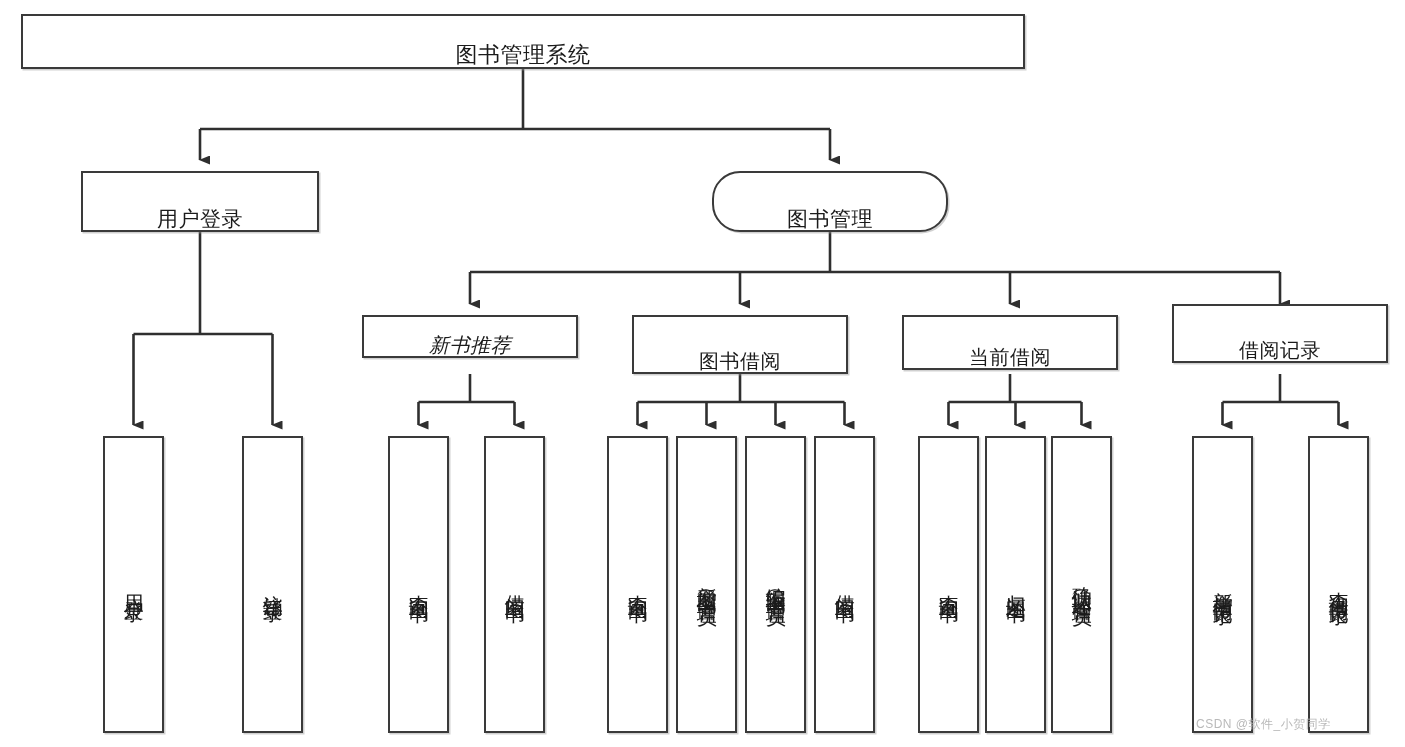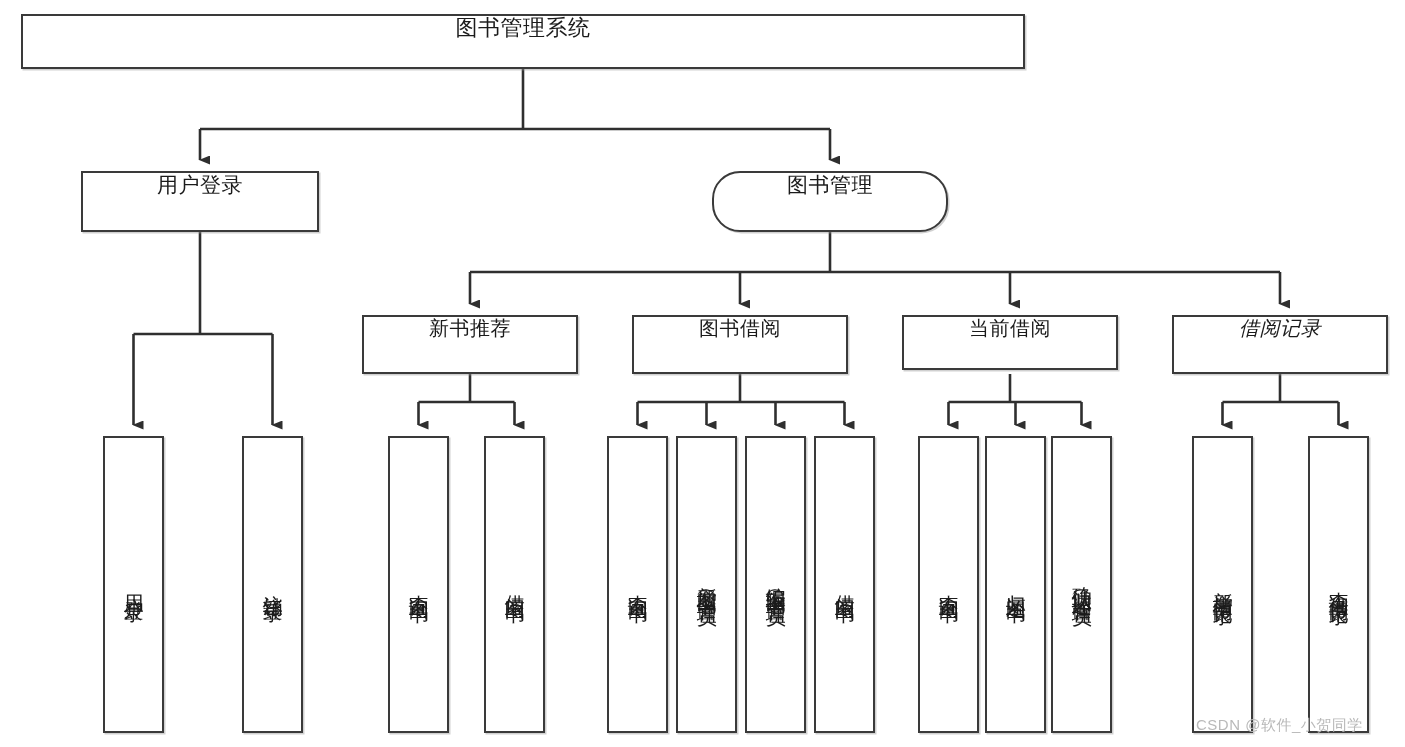--- a/index.html
+++ b/index.html
@@ -26,21 +26,21 @@
     height: 747px;
     pointer-events: none;
   }
   .node-box {
     position: absolute;
     box-sizing: border-box;
     border: 2.5px solid #3a3a3a;
     background: #ffffff;
     color: #1b1b1b;
     display: flex;
-    align-items: flex-start;
+    align-items: flex-end;
     justify-content: center;
     text-align: center;
     box-shadow: 1.5px 1.5px 0 rgba(150,150,150,0.45);
   }
   .node-label-h {
     font-size: 21px;
     line-height: 1.1;
     letter-spacing: 0.5px;
     white-space: nowrap;
   }
@@ -57,21 +57,21 @@
     writing-mode: vertical-rl;
     text-orientation: upright;
     font-size: 20px;
     line-height: 1.28;
     letter-spacing: 3px;
     white-space: nowrap;
     text-align: center;
   }
   .watermark {
     position: absolute;
-    font-size: 15px;
+    font-size: 12px;
     color: #b9b9b9;
     white-space: nowrap;
     letter-spacing: 0.5px;
     user-select: none;
   }
 </style>
 </head>
 <body>
 
 <div id="diagram-canvas">
@@ -123,30 +123,30 @@
     <span class="node-label-h">图书管理系统</span>
   </div>
 
   <div class="node-box level-1" style="left: 81px; top: 171px; width: 238px; height: 61px;">
     <span class="node-label-h">用户登录</span>
   </div>
   <div class="node-box level-1" style="left: 712px; top: 171px; width: 236px; height: 61px; border-radius: 28px;">
     <span class="node-label-h">图书管理</span>
   </div>
 
-  <div class="node-box level-2" style="left: 362px; top: 315px; width: 216px; height: 59px;">
+  <div class="node-box level-2" style="left: 362px; top: 315px; width: 216px; height: 43px; font-style: italic;">
     <span class="node-label-h">新书推荐</span>
   </div>
   <div class="node-box level-2" style="left: 632px; top: 315px; width: 216px; height: 59px;">
     <span class="node-label-h">图书借阅</span>
   </div>
   <div class="node-box level-2" style="left: 902px; top: 315px; width: 216px; height: 55px;">
     <span class="node-label-h">当前借阅</span>
   </div>
-  <div class="node-box level-2" style="left: 1172px; top: 315px; width: 216px; height: 59px; font-style: italic;">
+  <div class="node-box level-2" style="left: 1172px; top: 304px; width: 216px; height: 59px;">
     <span class="node-label-h">借阅记录</span>
   </div>
 
   <div class="node-box leaf" style="left: 103px; top: 436px; width: 61px; height: 297px;">
     <span class="node-label-v">用户登录</span>
   </div>
   <div class="node-box leaf" style="left: 242px; top: 436px; width: 61px; height: 297px;">
     <span class="node-label-v">注销登录</span>
   </div>
   <div class="node-box leaf" style="left: 388px; top: 436px; width: 61px; height: 297px;">

